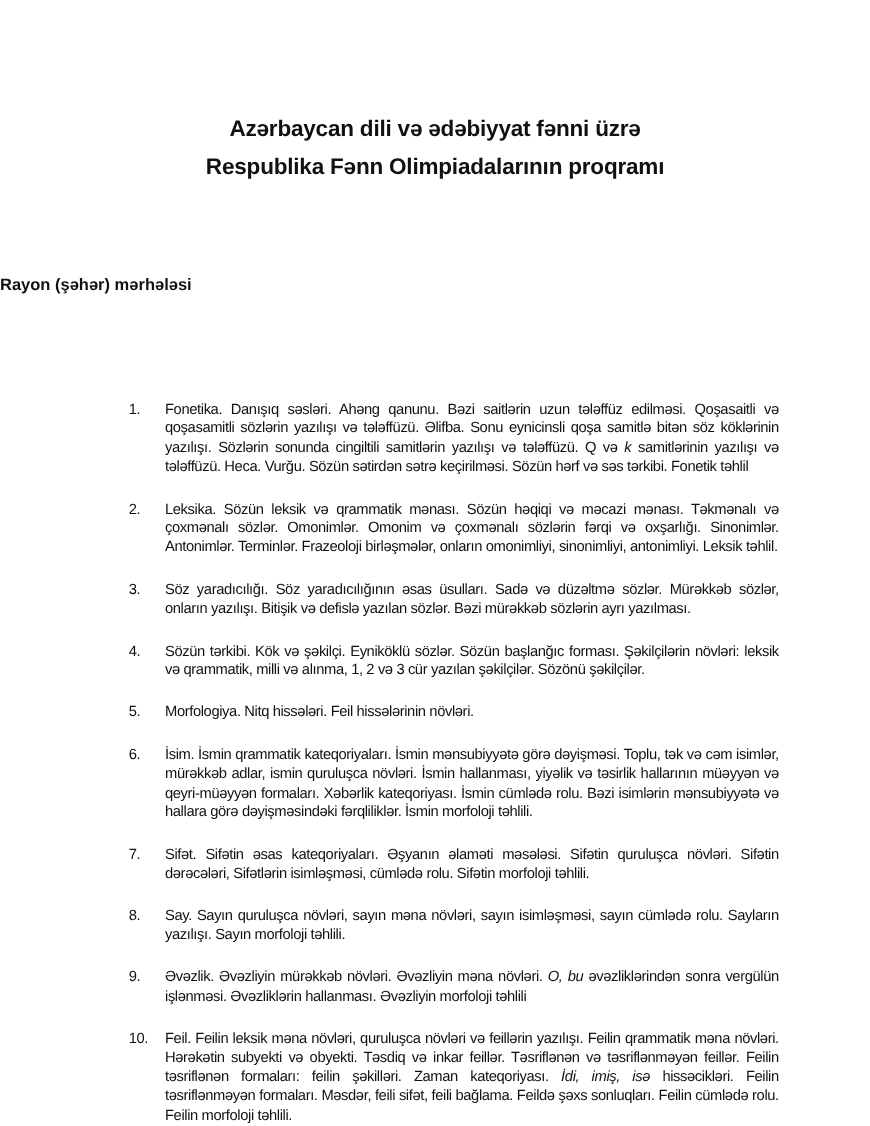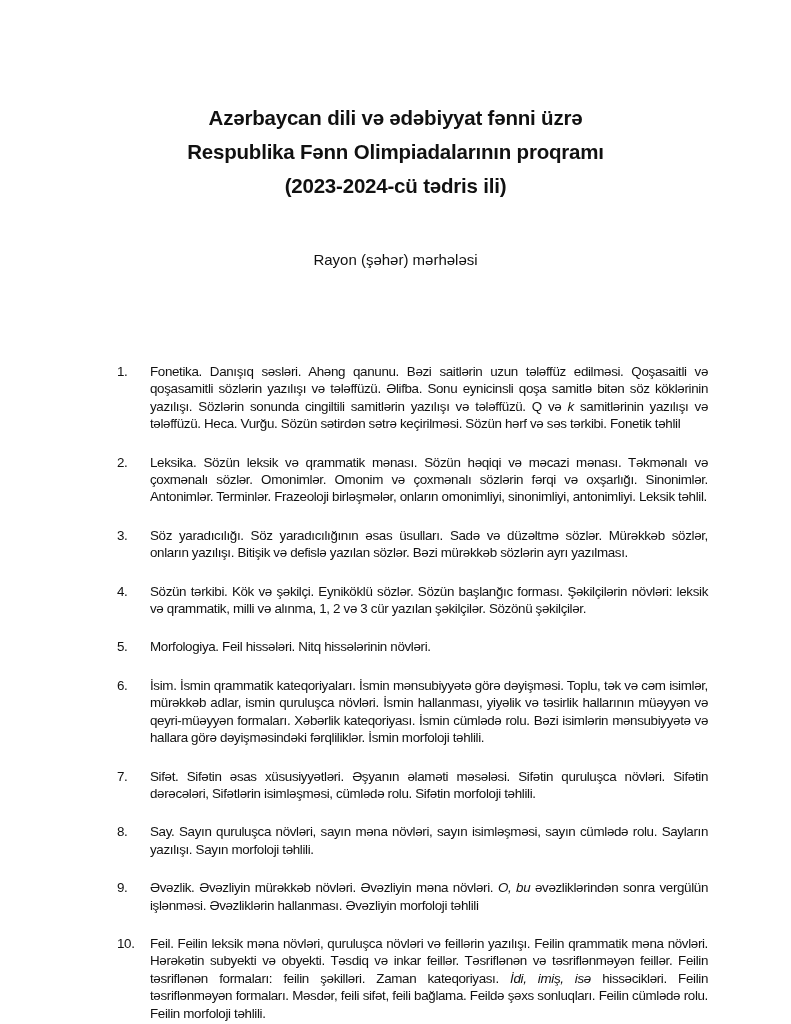--- a/index.html
+++ b/index.html
@@ -11,43 +11,42 @@
   .page { position: absolute; left: 0; top: 0; width: 791px; height: 1024px; padding-left: 19px; }
   .title-block { position: absolute; left: 0; width: 791px; text-align: center; }
   .title-line {
     font-weight: bold; font-size: 20.5px; letter-spacing: -0.2px;
     line-height: 34px; margin: 0; white-space: nowrap;
   }
   .t1 { top: 101px; }
   .t2 { top: 135px; text-align: center; }
   .t3 { top: 169px; }
   .sub {
-    position: absolute; left: 0; width: 791px; text-align: center;
-    font-weight: normal; margin: 0; white-space: nowrap;
+    position: absolute; left: 0; width: 791px; text-align: left;
+    font-weight: bold; margin: 0; white-space: nowrap;
   }
   .s1 { top: 251px; font-size: 15px; }
   .s2 { top: 283px; font-size: 15px; }
   .s3 { top: 315px; font-size: 13px; }
   .list {
     position: absolute; left: 117px; top: 342px; width: 591px;
     margin: 0; padding: 0; list-style: none;
     font-size: 13.4px; line-height: 17.4px; letter-spacing: -0.35px;
   }
   .item { position: relative; padding-left: 33px; margin: 0; }
   .num { position: absolute; left: 0; top: 0; width: 30px; }
   .text { display: block; text-align: justify; margin-top: 21px; }
   .text em { font-style: italic; }
 </style>
 </head>
 <body>
 
 <div class="page">
   <p class="title-block title-line t1">Azərbaycan dili və ədəbiyyat fənni üzrə</p>
   <p class="title-block title-line t2">Respublika Fənn Olimpiadalarının proqramı</p>
-  <p class="title-block title-line t3">(2023-2024-cü tədris ili)</p>
 
   <p class="sub s1">Rayon (şəhər) mərhələsi</p>
 
   <ol class="list" id="topic-list">
       <li class="item">
         <span class="num">1.</span>
         <span class="text"><span>Fonetika. Danışıq səsləri. Ahəng qanunu. Bəzi saitlərin uzun tələffüz edilməsi. Qoşasaitli və qoşasamitli sözlərin yazılışı və tələffüzü. Əlifba. Sonu eynicinsli qoşa samitlə bitən söz köklərinin yazılışı. Sözlərin sonunda cingiltili samitlərin yazılışı və tələffüzü. Q və </span><em>k</em><span> samitlərinin yazılışı və tələffüzü. Heca. Vurğu. Sözün sətirdən sətrə keçirilməsi. Sözün hərf və səs tərkibi. Fonetik təhlil</span></span>
       </li>
       <li class="item">
         <span class="num">2.</span>
@@ -56,29 +55,29 @@
       <li class="item">
         <span class="num">3.</span>
         <span class="text"><span>Söz yaradıcılığı. Söz yaradıcılığının əsas üsulları. Sadə və düzəltmə sözlər. Mürəkkəb sözlər, onların yazılışı. Bitişik və defislə yazılan sözlər. Bəzi mürəkkəb sözlərin ayrı yazılması.</span></span>
       </li>
       <li class="item">
         <span class="num">4.</span>
         <span class="text"><span>Sözün tərkibi. Kök və şəkilçi. Eyniköklü sözlər. Sözün başlanğıc forması. Şəkilçilərin növləri: leksik və qrammatik, milli və alınma, 1, 2 və 3 cür yazılan şəkilçilər. Sözönü şəkilçilər.</span></span>
       </li>
       <li class="item">
         <span class="num">5.</span>
-        <span class="text"><span>Morfologiya. Feil hissələri. Nitq hissələrinin növləri.</span></span>
+        <span class="text"><span>Morfologiya. Nitq hissələri. Feil hissələrinin növləri.</span></span>
       </li>
       <li class="item">
         <span class="num">6.</span>
         <span class="text"><span>İsim. İsmin qrammatik kateqoriyaları. İsmin mənsubiyyətə görə dəyişməsi. Toplu, tək və cəm isimlər, mürəkkəb adlar, ismin quruluşca növləri. İsmin hallanması,  yiyəlik və təsirlik hallarının müəyyən və qeyri-müəyyən formaları. Xəbərlik kateqoriyası.  İsmin cümlədə rolu. Bəzi isimlərin mənsubiyyətə və hallara görə dəyişməsindəki fərqliliklər. İsmin morfoloji təhlili.</span></span>
       </li>
       <li class="item">
         <span class="num">7.</span>
-        <span class="text"><span>Sifət.  Sifətin əsas xüsusiyyətləri. Əşyanın əlaməti məsələsi. Sifətin quruluşca növləri. Sifətin dərəcələri, Sifətlərin isimləşməsi, cümlədə rolu. Sifətin morfoloji təhlili.</span></span>
+        <span class="text"><span>Sifət.  Sifətin əsas kateqoriyaları. Əşyanın əlaməti məsələsi. Sifətin quruluşca növləri. Sifətin dərəcələri, Sifətlərin isimləşməsi, cümlədə rolu. Sifətin morfoloji təhlili.</span></span>
       </li>
       <li class="item">
         <span class="num">8.</span>
         <span class="text"><span>Say. Sayın quruluşca növləri, sayın məna növləri, sayın isimləşməsi, sayın cümlədə rolu. Sayların yazılışı. Sayın morfoloji təhlili.</span></span>
       </li>
       <li class="item">
         <span class="num">9.</span>
         <span class="text"><span>Əvəzlik. Əvəzliyin mürəkkəb növləri. Əvəzliyin məna növləri. </span><em>O, bu</em><span> əvəzliklərindən sonra vergülün işlənməsi. Əvəzliklərin hallanması. Əvəzliyin morfoloji təhlili</span></span>
       </li>
       <li class="item">

